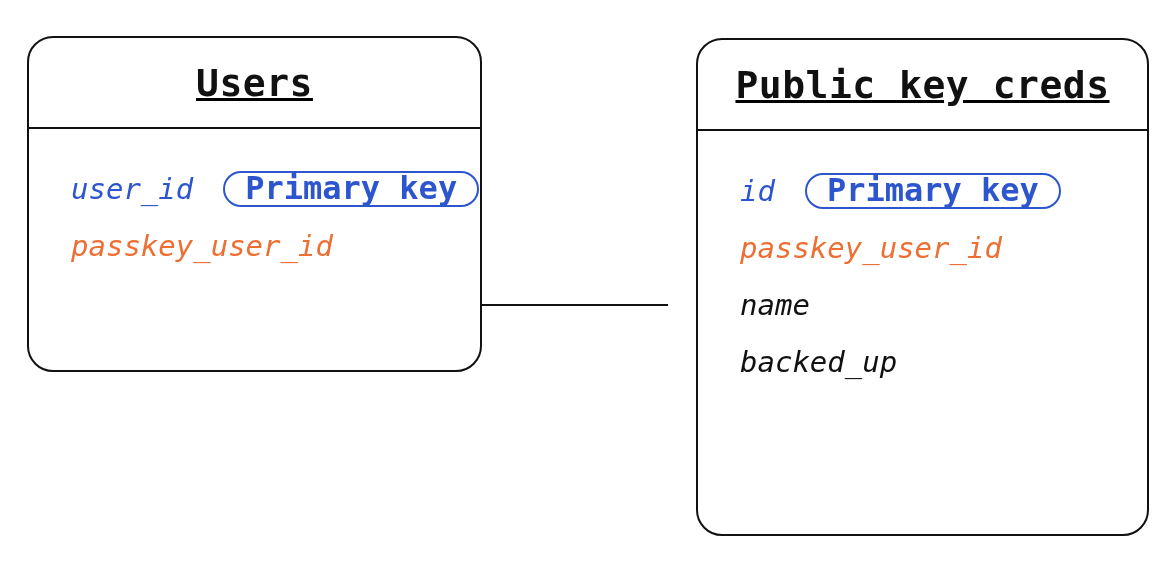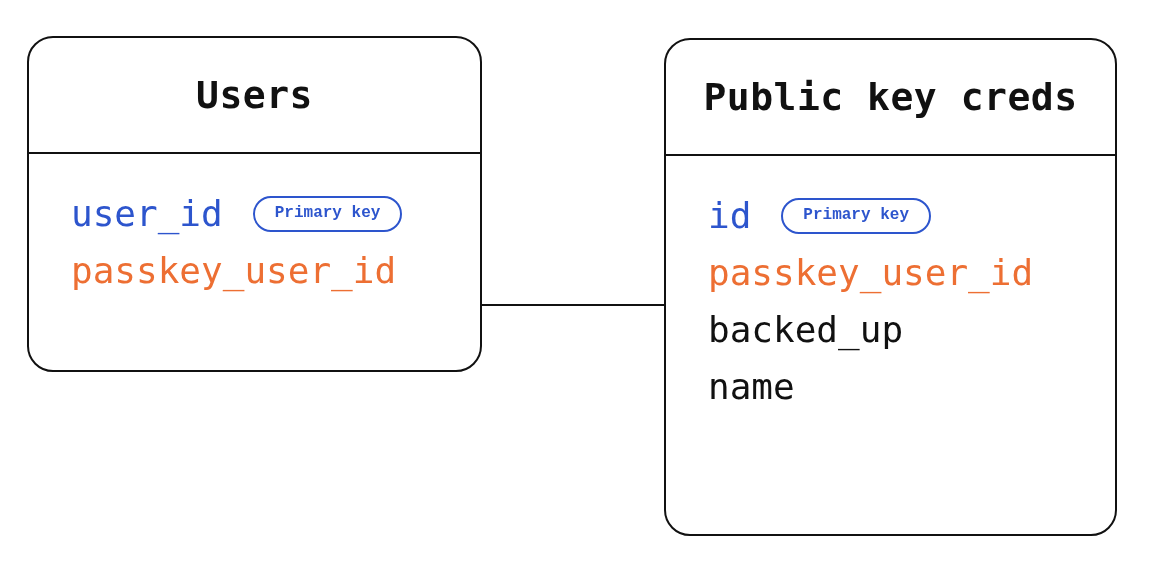--- a/index.html
+++ b/index.html
@@ -21,67 +21,68 @@
   }
 
   .er-table {
     position: absolute;
     background: var(--canvas-bg);
     border: 2px solid var(--line-black);
     border-radius: 26px;
     z-index: 2;
   }
   .er-table.users  { left: 27px;  top: 36px; width: 455px; height: 336px; }
-  .er-table.creds  { left: 664px; top: 38px; width: 453px; height: 498px; text-align: center; }
+  .er-table.creds  { left: 696px; top: 38px; width: 453px; height: 498px; text-align: center; }
 
   .er-table-header {
-    height: 116px;
+    height: 91px;
     border-bottom: 2px solid var(--line-black);
     display: flex;
     align-items: center;
     justify-content: center;
+    text-decoration: underline;
   }
   .er-table-title {
     font-size: 38px;
     font-weight: bold;
     color: var(--line-black);
     letter-spacing: 0.5px;
     white-space: nowrap;
   }
 
   .er-table-body {
     padding: 31px 20px 0 42px;
   }
   .er-row {
     height: 57px;
     display: flex;
     align-items: center;
     white-space: nowrap;
   }
   .field-name {
-    font-size: 36px;
+    font-size: 29px;
     color: var(--line-black);
+    font-style: italic;
   }
   .er-row.role-primary .field-name { color: var(--primary-blue); }
   .er-row.role-foreign .field-name { color: var(--foreign-orange); }
 
   .pk-badge {
     display: inline-flex;
     align-items: center;
     justify-content: center;
     margin-left: 30px;
     height: 36px;
     padding: 0 20px 2px 20px;
     border: 2px solid var(--primary-blue);
     border-radius: 19px;
     color: var(--primary-blue);
-    font-size: 16px;
+    font-size: 32px;
     font-weight: bold;
     white-space: nowrap;
-    font-family: Liberation Mono, monospace;
   }
 
   .relationship-line {
     position: absolute;
     left: 482px;
     top: 304px;
     width: 186px;
     height: 2px;
     background: var(--line-black);
     z-index: 1;
@@ -115,21 +116,21 @@
     </div>
     <div class="er-table-body">
       <div class="er-row role-primary">
         <span class="field-name">id</span>
         <span class="pk-badge">Primary key</span>
       </div>
       <div class="er-row role-foreign">
         <span class="field-name">passkey_user_id</span>
       </div>
       <div class="er-row role-normal">
-        <span class="field-name">backed_up</span>
+        <span class="field-name">name</span>
       </div>
       <div class="er-row role-normal">
-        <span class="field-name">name</span>
+        <span class="field-name">backed_up</span>
       </div>
     </div>
   </div>
 
 </div>
 
 </body></html>

